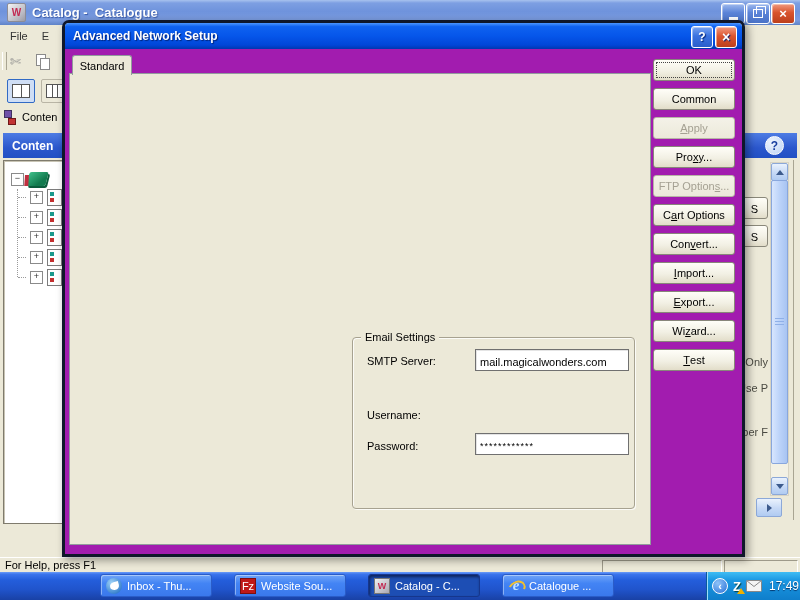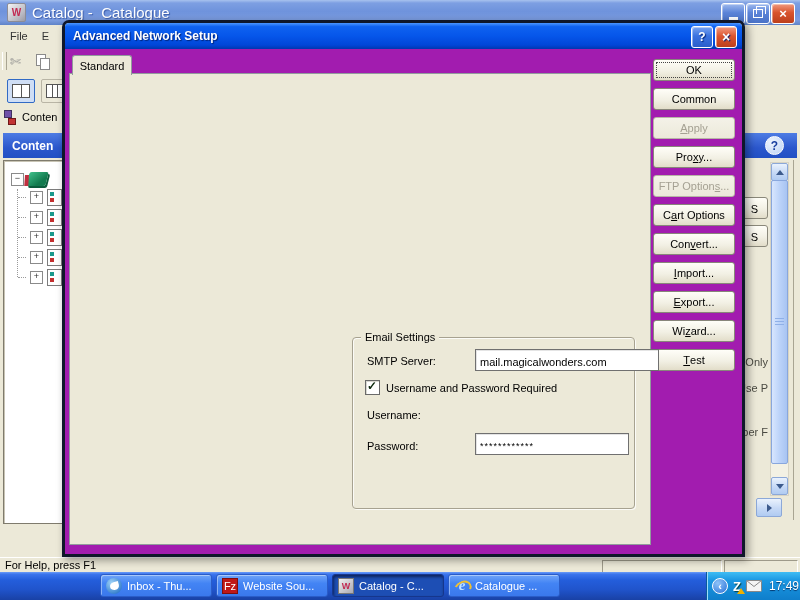--- a/index.html
+++ b/index.html
@@ -7,21 +7,21 @@
        font-family:"Liberation Sans",sans-serif;font-size:11px;color:#000}
   .abs{position:absolute}
 
   
   .titlebar{left:0;top:0;width:800px;height:25px;
     background:linear-gradient(180deg,#a8c2ee 0%,#7d9fe2 12%,#6f93dc 45%,#7b9ce0 80%,#5f83c8 100%);
     display:flex;align-items:center}
   .app-icon{width:17px;height:17px;margin:0 6px 0 7px;border-radius:2px;
     background:linear-gradient(135deg,#f4f4f4,#b9b9c2 70%,#9a9aa4);border:1px solid #8c8c96;
     display:flex;align-items:center;justify-content:center;font-weight:bold;font-size:10px;color:#c22a52}
-  .main-title{color:#fff;font-weight:normal;font-size:15px;white-space:pre;text-shadow:1px 1px 1px #3a5aa8}
+  .main-title{color:#fff;font-weight:bold;font-size:13px;white-space:pre;text-shadow:1px 1px 1px #3a5aa8}
   .win-btn{position:absolute;top:3px;width:22px;height:19px;border:1px solid #fff;border-radius:3px;
     display:flex;align-items:center;justify-content:center;color:#fff;font-weight:bold;
     background:linear-gradient(180deg,#9db9ee,#5c84d8 45%,#4a72c6);box-shadow:inset 1px 1px 0 rgba(255,255,255,.4)}
   .win-btn.close{background:linear-gradient(180deg,#f09a80,#d9542e 45%,#bc3f1c);font-size:13px;line-height:1}
   .glyph-min{width:9px;height:3px;background:#fff;margin-top:10px}
   .glyph-restore{width:8px;height:7px;border:1px solid #fff;position:relative;background:transparent}
   .glyph-restore:before{content:"";position:absolute;left:2px;top:-4px;width:8px;height:7px;border:1px solid #fff;border-bottom:none}
 
   .menubar{left:0;top:25px;width:64px;height:22px;display:flex;align-items:center;gap:14px;
     padding-left:10px;overflow:hidden;color:#333}
@@ -134,21 +134,21 @@
   .start-btn{position:absolute;left:0;top:0;width:93px;height:28px;border-radius:0 12px 12px 0;
     background:linear-gradient(180deg,#8fd87f 0%,#4aa93c 20%,#37962b 55%,#2a7a20 100%);
     box-shadow:inset 0 1px 0 rgba(255,255,255,.5),2px 0 3px rgba(0,0,0,.35);
     display:flex;align-items:center;justify-content:center;gap:5px}
   .start-label{color:#fff;font-weight:bold;font-style:italic;font-size:16px;text-shadow:1px 2px 2px rgba(0,0,0,.5)}
   .flag{width:18px;height:16px;display:grid;grid-template:1fr 1fr/1fr 1fr;gap:2px;transform:skewY(-6deg)}
   .flag i{border-radius:1px}
   .flag i:nth-child(1){background:#e3361f}.flag i:nth-child(2){background:#5ebc3c}
   .flag i:nth-child(3){background:#3b8de8}.flag i:nth-child(4){background:#f4ba28}
 
-  .tasks{position:absolute;left:100px;top:2px;display:flex;gap:4px}
+  .tasks{position:absolute;left:100px;top:2px;display:flex;gap:22px}
   .task{width:112px;height:23px;border-radius:3px;display:flex;align-items:center;overflow:hidden;
     background:linear-gradient(180deg,#70a5f8,#4384f4 40%,#3a78ec);border:1px solid #2a5cc8;
     box-shadow:inset 1px 1px 0 rgba(255,255,255,.4);color:#fff;box-sizing:border-box}
   .task.active{background:#1d4eb4;box-shadow:inset 1px 2px 3px rgba(0,0,20,.55);border-color:#16368c}
   .task .tlabel{white-space:nowrap;overflow:hidden}
   .ti{width:16px;height:16px;margin:0 5px 0 5px;flex:none;position:relative;display:flex;align-items:center;justify-content:center}
   .ti-thunderbird{border-radius:50%;background:radial-gradient(circle at 35% 30%,#9ed2f8,#1565c0)}
   .ti-thunderbird:after{content:"";position:absolute;left:4px;top:4px;width:9px;height:8px;background:#fff;
     border-radius:70% 0 70% 70%;transform:rotate(-15deg)}
   .ti-filezilla{background:#bf1818;border:1px solid #7e0e0e;color:#fff;font-weight:normal;font-size:11px;width:14px;height:14px}
@@ -344,25 +344,21 @@
       </div>
       <span class="lbl" style="left:10px;top:126px">Web Site URL:</span>
       <input class="inp" style="left: 125px; top: 119px; width: 136px;" readonly="" value="http://www.magicalwonder">
       <span class="lbl" style="left:8px;top:158px">Path to the Perl shell:</span>
       <input class="inp" style="left: 5px; top: 174px; width: 257px;" readonly="" value="/usr/bin/perl">
     </div>
 
     <div class="group" style="left:287px;top:288px;width:281px;height:170px;z-index:3">
       <span class="legend">Email Settings</span>
       <span class="lbl" style="left:14px;top:17px">SMTP Server:</span>
-      <input class="inp" style="left: 122px; top: 11px; width: 184px;" readonly="" value="mail.magicalwonders.com">
-      <div class="cbrow" style="left:12px;top:42px">
-        <span class="cb on"></span>
-        <span>Username and Password Required</span>
-      </div>
+      <input class="inp" style="left: 122px; top: 11px; width: 154px;" readonly="" value="mail.magicalwonders.com">
       <span class="lbl" style="left:14px;top:71px">Username:</span>
       <span class="lbl" style="left:14px;top:102px">Password:</span>
       <input class="inp" style="left: 122px; top: 95px; width: 154px; font-size: 9px; letter-spacing: 1px;" readonly="" value="************">
     </div>
 
     <div class="btn-col">
         <div class="dlg-btn default">OK</div>
         <div class="dlg-btn">Common</div>
         <div class="dlg-btn disabled"><u>A</u>pply</div>
         <div class="dlg-btn">Pro<u>x</u>y...</div>

